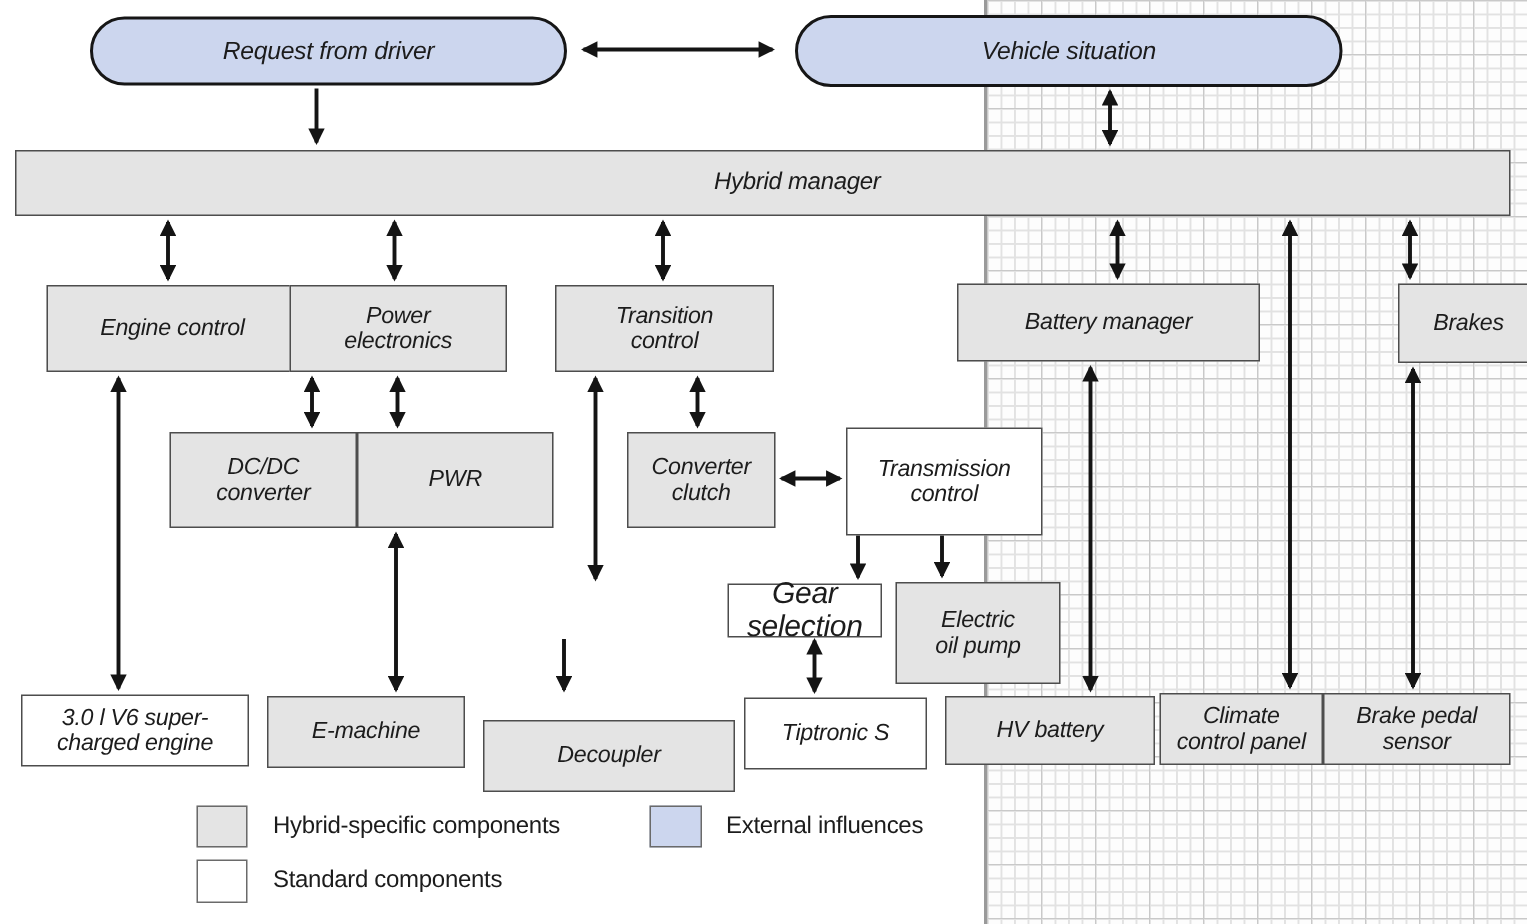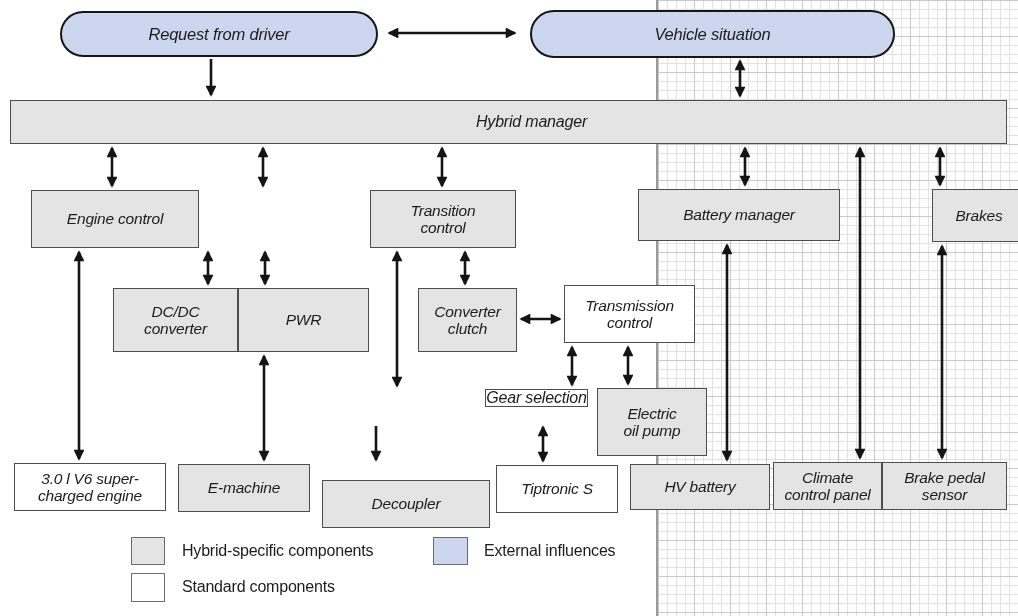--- a/index.html
+++ b/index.html
@@ -75,34 +75,36 @@
     <line x1="942" y1="246" x2="942" y2="458" marker-start="url(#head)" marker-end="url(#head)"></line>
     <line x1="376" y1="426" x2="376" y2="460" marker-end="url(#head)"></line>
   </svg>
 
   <div class="box pill" style="left:60px;top:11px;width:318px;height:46px">Request from driver</div>
   <div class="box pill" style="left:530px;top:10px;width:365px;height:48px">Vehicle situation</div>
 
   <div class="box gray bar" style="left:10px;top:100px;width:997px;height:44px">Hybrid manager</div>
 
   <div class="box gray" style="left:31px;top:190px;width:168px;height:58px">Engine control</div>
+  <div class="box gray" style="left:193px;top:190px;width:145px;height:58px">Power
+electronics</div>
   <div class="box gray" style="left:370px;top:190px;width:146px;height:58px">Transition
 control</div>
   <div class="box gray" style="left:638px;top:189px;width:202px;height:52px">Battery manager</div>
   <div class="box gray" style="left:932px;top:189px;width:94px;height:53px">Brakes</div>
 
   <div class="box gray" style="left:238px;top:288px;width:131px;height:64px">PWR</div>
   <div class="box gray" style="left:113px;top:288px;width:125px;height:64px">DC/DC
 converter</div>
   <div class="box gray" style="left:418px;top:288px;width:99px;height:64px">Converter
 clutch</div>
-  <div class="box white" style="left:564px;top:285px;width:131px;height:58px">Transmission
+  <div class="box white" style="left:564px;top:285px;width:131px;height:72px">Transmission
 control</div>
 
-  <div class="box white" style="left:485px;top:389px;width:103px;height:18px;font-size:16px">Gear selection</div>
+  <div class="box white" style="left:485px;top:389px;width:103px;height:36px;font-size:20px">Gear selection</div>
   <div class="box gray" style="left:597px;top:388px;width:110px;height:68px">Electric
 oil pump</div>
 
   <div class="box white" style="left:14px;top:463px;width:152px;height:48px">3.0 l V6 super-
 charged engine</div>
   <div class="box gray" style="left:178px;top:464px;width:132px;height:48px">E-machine</div>
   <div class="box gray" style="left:322px;top:480px;width:168px;height:48px">Decoupler</div>
   <div class="box white" style="left:496px;top:465px;width:122px;height:48px">Tiptronic S</div>
   <div class="box gray" style="left:630px;top:464px;width:140px;height:46px">HV battery</div>
   <div class="box gray" style="left:773px;top:462px;width:109px;height:48px">Climate

